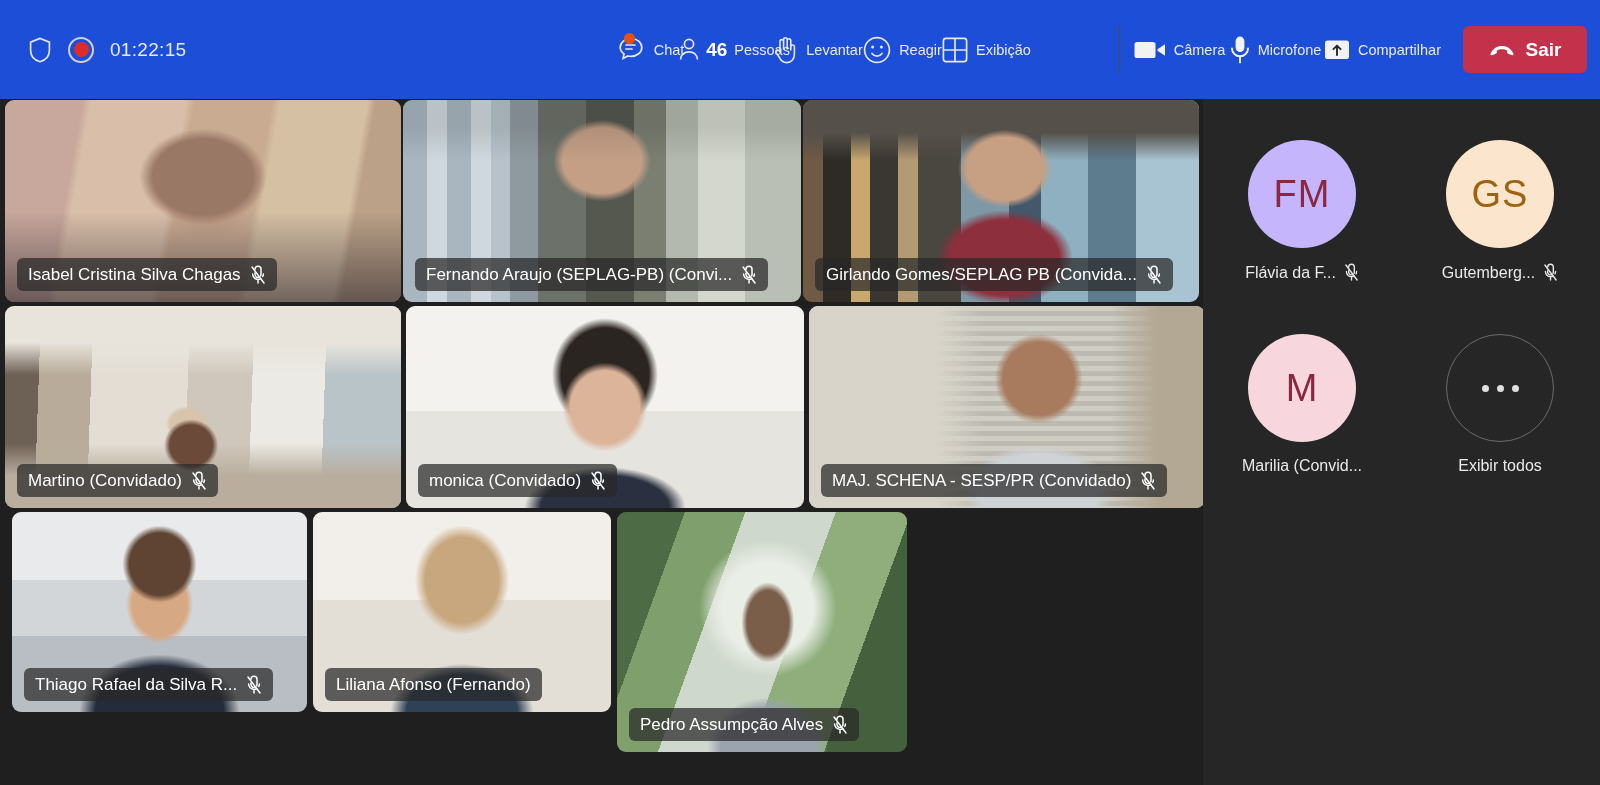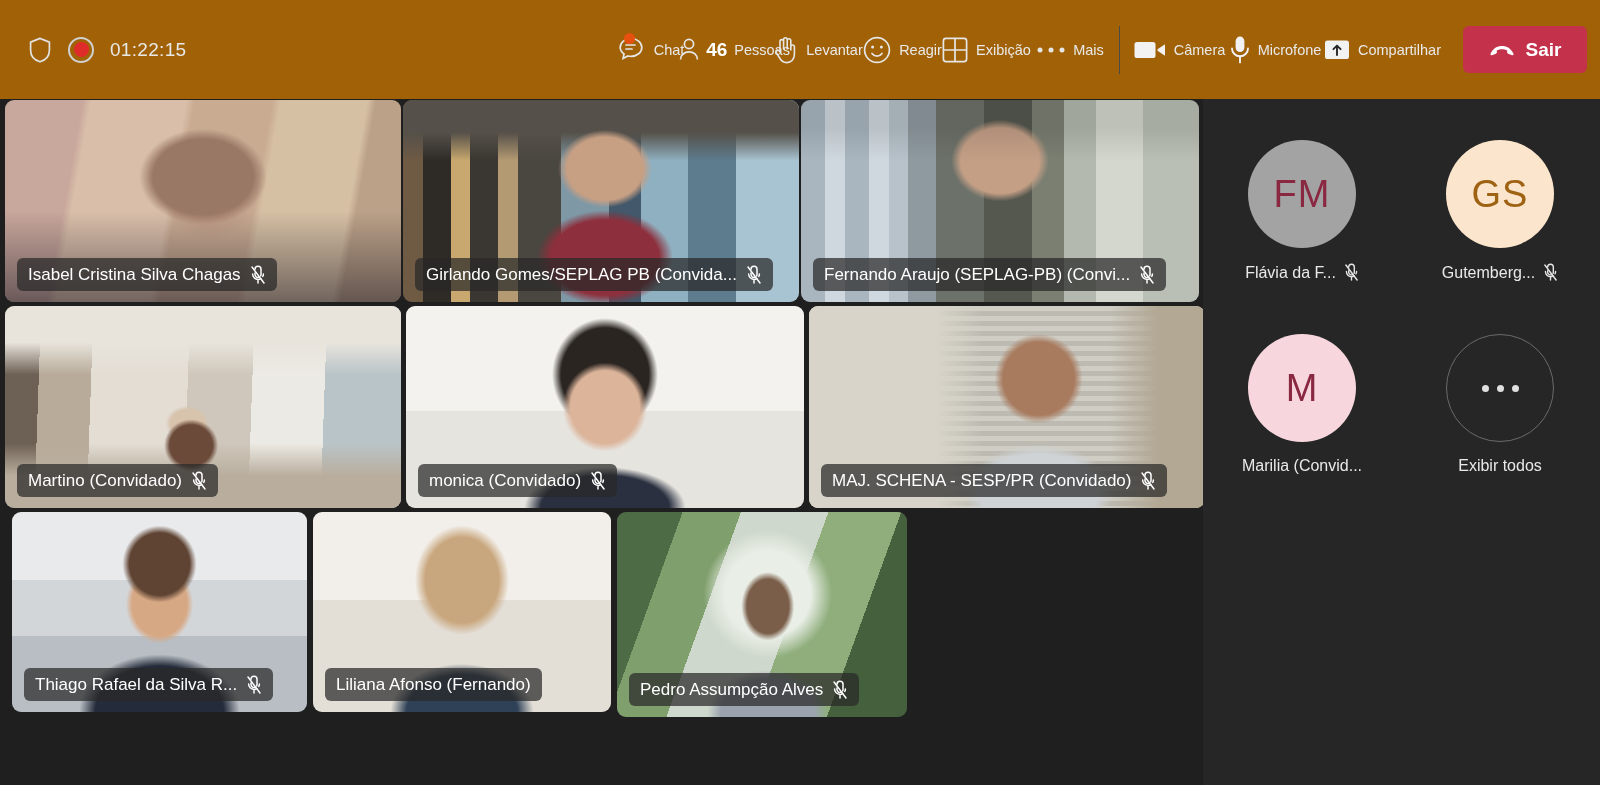--- a/index.html
+++ b/index.html
@@ -7,21 +7,21 @@
     width: 1600px; height: 785px;
     background: #1f1f1f; overflow: hidden;
     font-family: "Liberation Sans", sans-serif;
     color: #ffffff;
   }
   .app { position: relative; width: 1600px; height: 785px; background: #1f1f1f; }
 
   
   .toolbar {
     position: absolute; top: 0; left: 0; width: 1600px; height: 99px;
-    background: #a16207; display: flex; align-items: center;
+    background: #1d4ed8; display: flex; align-items: center;
   }
   .tb-left { display: flex; align-items: center; gap: 16px; padding-left: 28px; width: 400px; }
   .shield { width: 24px; height: 26px; }
   .rec-dot {
     width: 26px; height: 26px; border-radius: 50%;
     border: 2px solid #d0d0d0; display: flex; align-items: center; justify-content: center;
   }
   .rec-dot i { width: 15px; height: 15px; border-radius: 50%; background: #e02b2b; display: block; }
   .timer { font-size: 19px; color: #e8e8e8; letter-spacing: .3px; }
 
@@ -157,30 +157,20 @@
       <div class="tb-item">
         <span class="ico">
           <svg width="28" height="28" viewBox="0 0 28 28">
             <rect x="2.4" y="2.4" width="23.2" height="23.2" rx="2.6" fill="none" stroke="#e6e6e6" stroke-width="1.7"></rect>
             <path d="M14 2.8v22.4M2.8 14h22.4" stroke="#e6e6e6" stroke-width="1.7"></path>
           </svg>
         </span>
         <span class="lbl">Exibição</span>
       </div>
 
-      <div class="tb-item">
-        <span class="ico">
-          <svg width="30" height="10" viewBox="0 0 30 10">
-            <circle cx="4" cy="5" r="2.5" fill="#e6e6e6"></circle>
-              <circle cx="15" cy="5" r="2.5" fill="#e6e6e6"></circle>
-              <circle cx="26" cy="5" r="2.5" fill="#e6e6e6"></circle>
-          </svg>
-        </span>
-        <span class="lbl">Mais</span>
-      </div>
     </div>
 
     <div class="tb-divider"></div>
 
     <div class="tb-right">
       <div class="tb-item wide">
         <span class="ico">
           <svg width="34" height="24" viewBox="0 0 34 24">
             <rect x="1.5" y="4" width="21" height="16" rx="2.6" fill="#f2f2f2"></rect>
             <path d="M24.5 11.2 32 6.2v11.6l-7.5-5z" fill="#f2f2f2"></path>
@@ -236,53 +226,53 @@
           <span>
             <svg width="16" height="20" viewBox="0 0 16 20">
                 <path d="M5 4.2a3 3 0 0 1 6 0v5.4a3 3 0 0 1-.3 1.3M5 8v1.6a3 3 0 0 0 4.4 2.6" fill="none" stroke="#fff" stroke-width="1.5" stroke-linecap="round"></path>
                 <path d="M2.6 9c0 3 2.4 5.4 5.4 5.4 1 0 2-.3 2.8-.8M13.4 9c0 .9-.2 1.7-.6 2.4M8 14.4V18" fill="none" stroke="#fff" stroke-width="1.5" stroke-linecap="round"></path>
                 <path d="M2 2l12 16" stroke="#fff" stroke-width="1.5" stroke-linecap="round"></path>
               </svg>
           </span>
         </div>
       </div>
 
+      <div class="tile" style="width:398px;height:202px">
+        <div class="vid" style="background:
+             linear-gradient(90deg,#a9b6c0 0 6%,#cfd8de 6% 11%,#a9b6c0 11% 17%,#cfd8de 17% 22%,#b7c2ca 22% 27%,#8f9aa0 27% 34%,#6c7169 34% 46%,#55584f 46% 58%,#7b7f72 58% 66%,#b3b9ae 66% 74%,#d3d7cd 74% 86%,#b9bfb4 86% 100%)"></div>
+        <div class="vid" style="background:radial-gradient(ellipse 17% 28% at 50% 30%,#c49f86 0 58%,rgba(0,0,0,0) 72%)"></div>
+        <div class="vid" style="background:linear-gradient(180deg,rgba(0,0,0,.10) 0 14%,rgba(0,0,0,0) 30%)"></div>
+        <div class="namebar">
+          <span class="nm">Fernando Araujo (SEPLAG-PB) (Convi...</span>
+          <span>
+            <svg width="16" height="20" viewBox="0 0 16 20">
+                <path d="M5 4.2a3 3 0 0 1 6 0v5.4a3 3 0 0 1-.3 1.3M5 8v1.6a3 3 0 0 0 4.4 2.6" fill="none" stroke="#fff" stroke-width="1.5" stroke-linecap="round"></path>
+                <path d="M2.6 9c0 3 2.4 5.4 5.4 5.4 1 0 2-.3 2.8-.8M13.4 9c0 .9-.2 1.7-.6 2.4M8 14.4V18" fill="none" stroke="#fff" stroke-width="1.5" stroke-linecap="round"></path>
+                <path d="M2 2l12 16" stroke="#fff" stroke-width="1.5" stroke-linecap="round"></path>
+              </svg>
+          </span>
+        </div>
+      </div>
+
       <div class="tile" style="width:396px;height:202px">
         <div class="vid" style="background:
              linear-gradient(90deg,#6f5a44 0 5%,#2e2a26 5% 12%,#c8a86e 12% 17%,#3a3631 17% 24%,#b49a72 24% 29%,#4a4640 29% 40%,#7e98a6 40% 52%,#43586a 52% 60%,#8fb0c0 60% 72%,#5d7c8e 72% 84%,#a8c4d2 84% 100%)"></div>
         <div class="vid" style="background:linear-gradient(180deg,#555049 0 16%,rgba(85,80,73,0) 30%)"></div>
         <div class="vid" style="background:radial-gradient(ellipse 16% 26% at 51% 34%,#c79f83 0 60%,rgba(0,0,0,0) 74%), radial-gradient(ellipse 22% 30% at 51% 78%,#8d2f3c 0 62%,rgba(0,0,0,0) 78%)"></div>
         <div class="namebar">
           <span class="nm">Girlando Gomes/SEPLAG PB (Convida...</span>
           <span>
             <svg width="16" height="20" viewBox="0 0 16 20">
                 <path d="M5 4.2a3 3 0 0 1 6 0v5.4a3 3 0 0 1-.3 1.3M5 8v1.6a3 3 0 0 0 4.4 2.6" fill="none" stroke="#fff" stroke-width="1.5" stroke-linecap="round"></path>
                 <path d="M2.6 9c0 3 2.4 5.4 5.4 5.4 1 0 2-.3 2.8-.8M13.4 9c0 .9-.2 1.7-.6 2.4M8 14.4V18" fill="none" stroke="#fff" stroke-width="1.5" stroke-linecap="round"></path>
                 <path d="M2 2l12 16" stroke="#fff" stroke-width="1.5" stroke-linecap="round"></path>
               </svg>
           </span>
         </div>
       </div>
-
-      <div class="tile" style="width:398px;height:202px">
-        <div class="vid" style="background:
-             linear-gradient(90deg,#a9b6c0 0 6%,#cfd8de 6% 11%,#a9b6c0 11% 17%,#cfd8de 17% 22%,#b7c2ca 22% 27%,#8f9aa0 27% 34%,#6c7169 34% 46%,#55584f 46% 58%,#7b7f72 58% 66%,#b3b9ae 66% 74%,#d3d7cd 74% 86%,#b9bfb4 86% 100%)"></div>
-        <div class="vid" style="background:radial-gradient(ellipse 17% 28% at 50% 30%,#c49f86 0 58%,rgba(0,0,0,0) 72%)"></div>
-        <div class="vid" style="background:linear-gradient(180deg,rgba(0,0,0,.10) 0 14%,rgba(0,0,0,0) 30%)"></div>
-        <div class="namebar">
-          <span class="nm">Fernando Araujo (SEPLAG-PB) (Convi...</span>
-          <span>
-            <svg width="16" height="20" viewBox="0 0 16 20">
-                <path d="M5 4.2a3 3 0 0 1 6 0v5.4a3 3 0 0 1-.3 1.3M5 8v1.6a3 3 0 0 0 4.4 2.6" fill="none" stroke="#fff" stroke-width="1.5" stroke-linecap="round"></path>
-                <path d="M2.6 9c0 3 2.4 5.4 5.4 5.4 1 0 2-.3 2.8-.8M13.4 9c0 .9-.2 1.7-.6 2.4M8 14.4V18" fill="none" stroke="#fff" stroke-width="1.5" stroke-linecap="round"></path>
-                <path d="M2 2l12 16" stroke="#fff" stroke-width="1.5" stroke-linecap="round"></path>
-              </svg>
-          </span>
-        </div>
-      </div>
     </div>
 
     <div class="grid-row" style="top:207px;left:5px;gap:5px">
 
       <div class="tile" style="width:396px;height:202px">
         <div class="vid" style="background:
              linear-gradient(92deg,#6d6054 0 9%,#b8ab99 9% 22%,#e3ddd4 22% 46%,#cfc7bb 46% 62%,#eceae4 62% 80%,#b9c4c8 80% 100%)"></div>
         <div class="vid" style="background:linear-gradient(180deg,#e8e4dc 0 18%,rgba(232,228,220,0) 34%),linear-gradient(0deg,#b9ae9e 0 16%,rgba(185,174,158,0) 32%)"></div>
         <div class="vid" style="background:radial-gradient(ellipse 9% 17% at 47% 69%,#6b4a3a 0 60%,rgba(0,0,0,0) 76%), radial-gradient(ellipse 7% 11% at 46% 58%,#d8c3ac 0 60%,rgba(0,0,0,0) 78%)"></div>
         <div class="namebar">
@@ -351,21 +341,21 @@
       </div>
 
       <div class="tile" style="width:298px;height:200px">
         <div class="vid" style="background:linear-gradient(180deg,#f2efea 0 44%,#e3ded6 44% 100%)"></div>
         <div class="vid" style="background:radial-gradient(ellipse 22% 38% at 50% 34%,#c9a77e 0 56%,rgba(0,0,0,0) 72%),radial-gradient(ellipse 13% 22% at 50% 40%,#e8bc9c 0 62%,rgba(0,0,0,0) 78%),radial-gradient(ellipse 30% 30% at 50% 100%,#2f4156 0 62%,rgba(0,0,0,0) 80%)"></div>
         <div class="namebar">
           <span class="nm">Liliana Afonso (Fernando)</span>
         </div>
       </div>
 
-      <div class="tile" style="width:290px;height:205px">
+      <div class="tile" style="width:290px;height:240px">
         <div class="vid" style="background:linear-gradient(110deg,#4d6b44 0 18%,#7f9f6c 18% 34%,#cfd8cc 34% 58%,#8fae7c 58% 78%,#44603c 78% 100%)"></div>
         <div class="vid" style="background:radial-gradient(circle at 52% 40%,#e9eee6 0 22%,rgba(233,238,230,0) 33%)"></div>
         <div class="vid" style="background:radial-gradient(ellipse 12% 22% at 52% 46%,#7a5e4a 0 60%,rgba(0,0,0,0) 76%),radial-gradient(ellipse 26% 26% at 52% 98%,#9aa3ae 0 62%,rgba(0,0,0,0) 80%)"></div>
         <div class="namebar">
           <span class="nm">Pedro Assumpção Alves</span>
           <span>
             <svg width="16" height="20" viewBox="0 0 16 20">
                 <path d="M5 4.2a3 3 0 0 1 6 0v5.4a3 3 0 0 1-.3 1.3M5 8v1.6a3 3 0 0 0 4.4 2.6" fill="none" stroke="#fff" stroke-width="1.5" stroke-linecap="round"></path>
                 <path d="M2.6 9c0 3 2.4 5.4 5.4 5.4 1 0 2-.3 2.8-.8M13.4 9c0 .9-.2 1.7-.6 2.4M8 14.4V18" fill="none" stroke="#fff" stroke-width="1.5" stroke-linecap="round"></path>
                 <path d="M2 2l12 16" stroke="#fff" stroke-width="1.5" stroke-linecap="round"></path>
@@ -375,21 +365,21 @@
       </div>
     </div>
 
   </div>
 
   <div class="sidebar">
     <div class="av-grid">
 
       <div class="av-row">
         <div class="av-cell">
-          <div class="avatar" style="background:#a3a3a3;color:#8a2741">FM</div>
+          <div class="avatar" style="background:#c4b5fd;color:#8a2741">FM</div>
           <div class="av-label">
             <span>Flávia da F...</span>
             <span>
               <svg width="15" height="19" viewBox="0 0 16 20">
                   <path d="M5 4.2a3 3 0 0 1 6 0v5.4a3 3 0 0 1-.3 1.3M5 8v1.6a3 3 0 0 0 4.4 2.6" fill="none" stroke="#e6e6e6" stroke-width="1.5" stroke-linecap="round"></path>
                   <path d="M2.6 9c0 3 2.4 5.4 5.4 5.4 1 0 2-.3 2.8-.8M13.4 9c0 .9-.2 1.7-.6 2.4M8 14.4V18" fill="none" stroke="#e6e6e6" stroke-width="1.5" stroke-linecap="round"></path>
                   <path d="M2 2l12 16" stroke="#e6e6e6" stroke-width="1.5" stroke-linecap="round"></path>
                 </svg>
             </span>
           </div>

